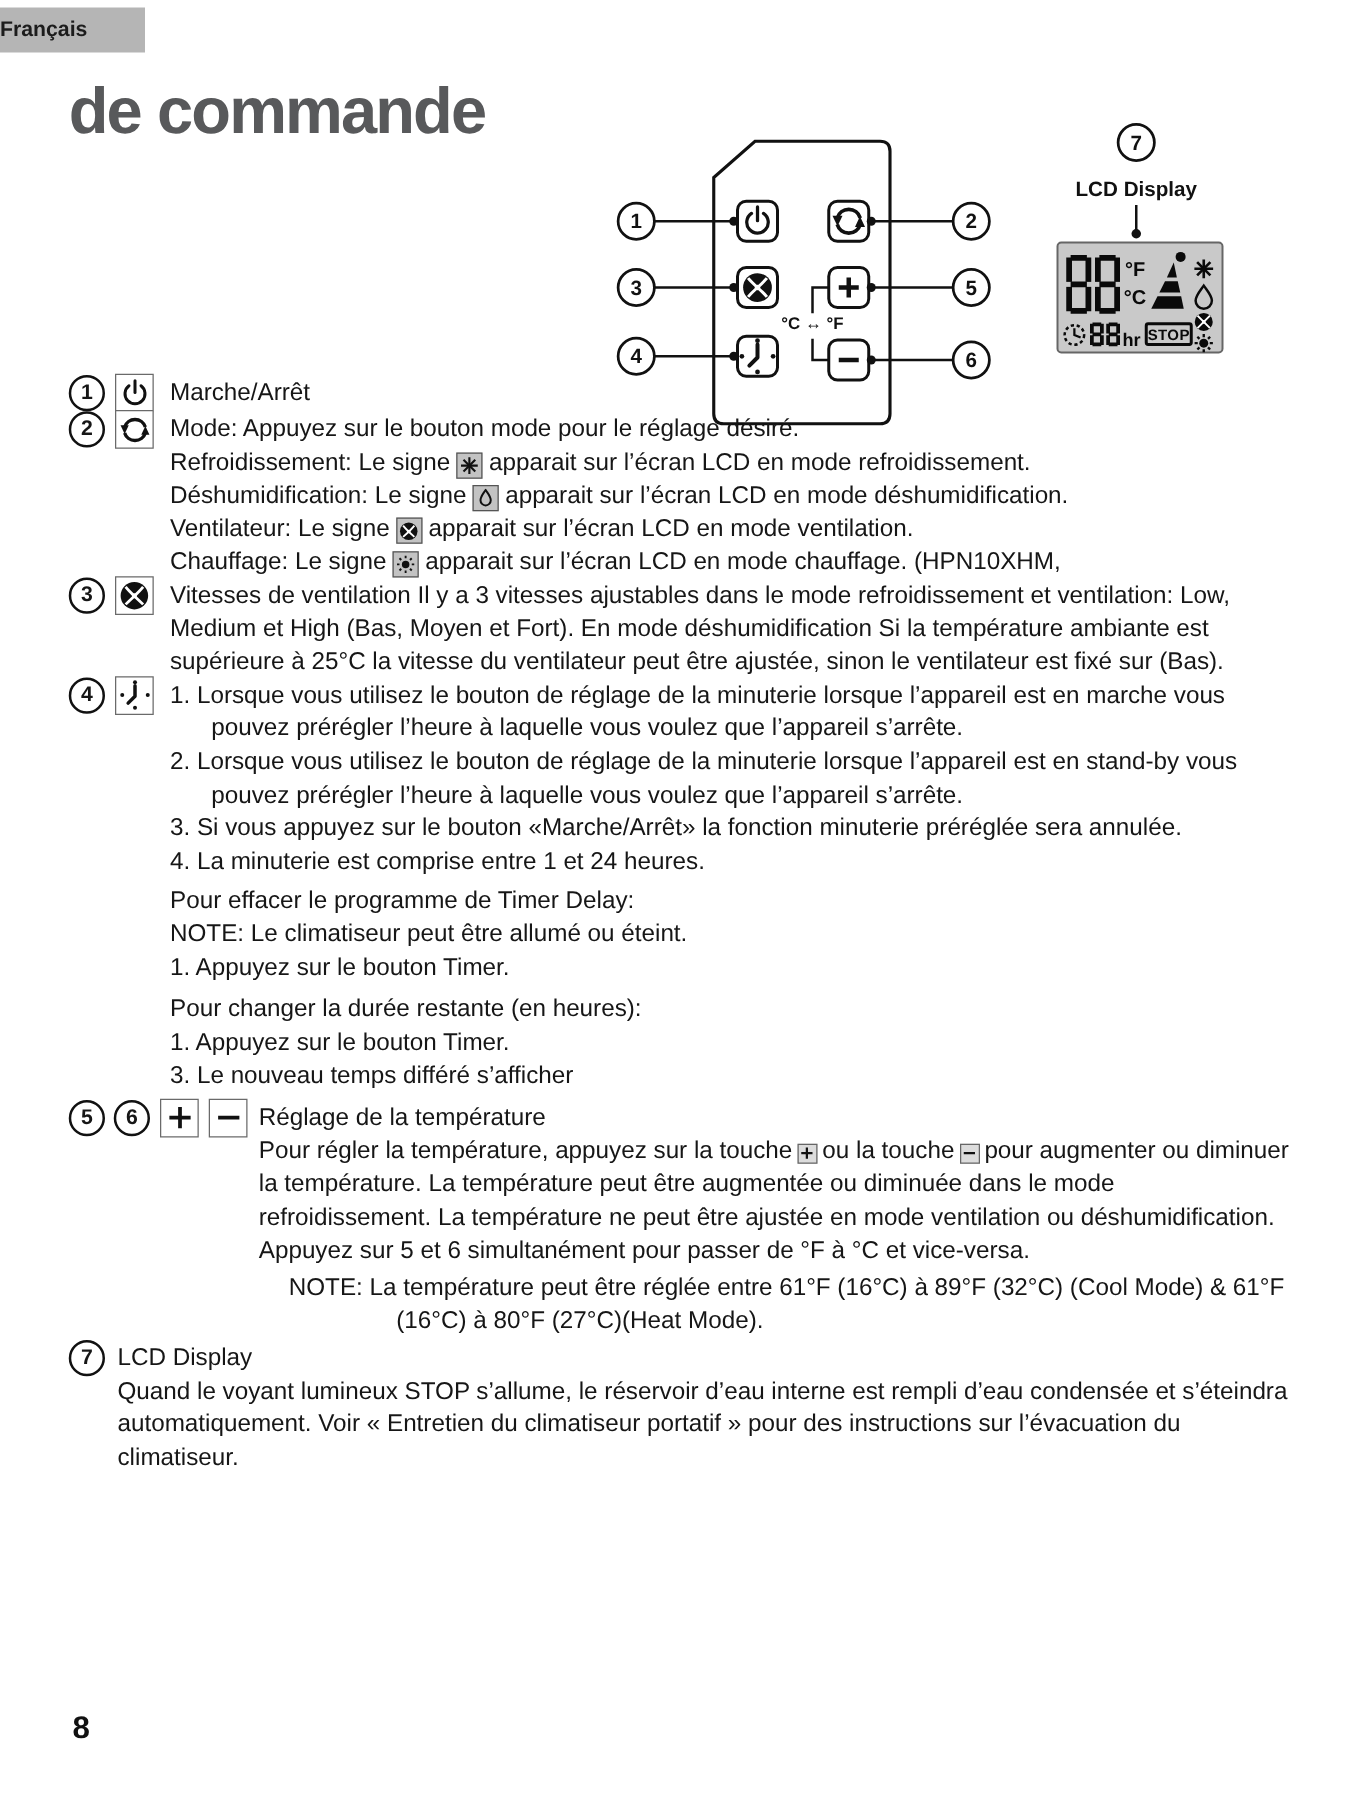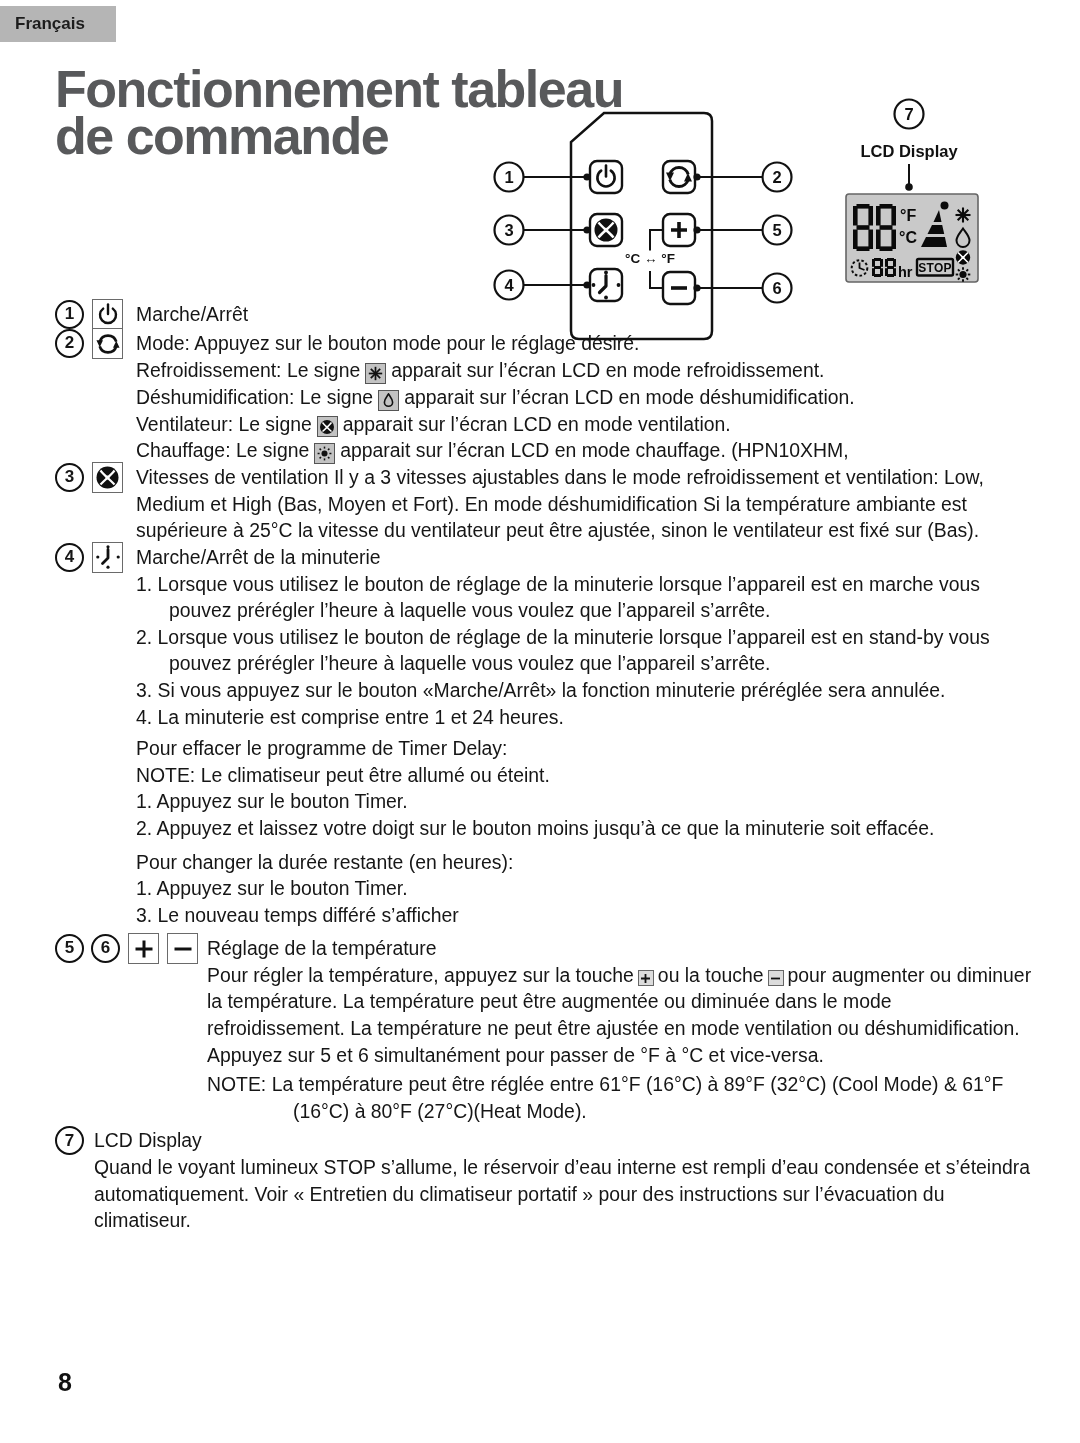--- a/index.html
+++ b/index.html
@@ -1,19 +1,19 @@
 <!DOCTYPE html>
 <html><head>
 <meta charset="utf-8">
 <style>
   html,body{margin:0;padding:0}
   body{width:1080px;height:1443px;background:#ffffff;position:relative;overflow:hidden;
        font-family:"Liberation Sans",sans-serif;color:#161616;}
   .lang-tab{position:absolute;left:0;top:6px;width:116px;height:36px;background:#b5b5b5;color:#1c1c1c;
-       font-weight:bold;font-size:17px;display:flex;align-items:center;justify-content:center;
+       font-weight:bold;font-size:17px;display:flex;align-items:center;justify-content:flex-start;
        padding-right:16px;box-sizing:border-box}
   .title{position:absolute;left:55px;top:66px;color:#58595b;font-weight:800;font-size:52px;
        line-height:47px;letter-spacing:-1.5px}
   svg.panel{position:absolute;left:480px;top:100px}
   svg.lcdsvg{position:absolute;left:840px;top:94px}
   .content{position:absolute;left:55px;top:301px;width:977px;font-size:19.4px;line-height:26.6px}
   .item{display:grid;grid-template-columns:34px 41px 1fr;column-gap:3px}
   .item.no-icon{grid-template-columns:36px 1fr}
   .item.dual{grid-template-columns:33px 34px 36px 37px 1fr;column-gap:3px}
   .numc{width:29px;height:29px;border:2.4px solid #111;border-radius:50%;display:flex;align-items:center;
@@ -22,33 +22,32 @@
        justify-content:center;margin-top:-2px;box-sizing:border-box}
   .b{font-weight:normal}
   .sign{display:inline-flex;width:21px;height:21px;background:#c3c3c3;border:1.2px solid #555;
        align-items:center;justify-content:center;vertical-align:-4px;margin:0 5px;box-sizing:border-box}
   .mini{display:inline-flex;width:16px;height:16px;background:#dcdcdc;border:1.2px solid #666;
        align-items:center;justify-content:center;vertical-align:-2px;margin:0 4px;box-sizing:border-box}
   .step{padding-left:33px;text-indent:-33px}
   .mt5{margin-top:5px}
   .mt7{margin-top:7px}
   .indent-model{padding-left:128px}
-  .note56{margin-left:0;padding-left:86px;text-indent:-86px;margin-top:3px}
+  .note56{margin-left:24px;padding-left:86px;text-indent:-86px;margin-top:3px}
   .pagenum{position:absolute;left:58px;top:1368px;font-size:25px;font-weight:bold;color:#111}
   svg text{font-family:"Liberation Sans",sans-serif}
 </style>
 </head>
 <body>
 
 <div class="lang-tab">
   <span>Français</span>
 </div>
 
 <div class="title">
-  <div>Fonctionnement tableau</div>
   <div>de commande</div>
 </div>
 
 <svg class="panel" width="330" height="255" viewBox="480 100 330 255">
   <path d="M 604 113 L 704 113 Q 712 113 712 121 L 712 331 Q 712 339 704 339 L 579 339 Q 571 339 571 331 L 571 142 Z" fill="#fff" stroke="#111" stroke-width="2.5"></path>
 
   <g>
     <rect x="590" y="161" width="32" height="32" rx="7" fill="#fff" stroke="#111" stroke-width="2.4"></rect>
     <g>
       <path d="M 601.2 170.7 A 8.6 8.6 0 1 0 610.8 170.7" fill="none" stroke="#111" stroke-width="2.6" stroke-linecap="round"></path>
@@ -298,29 +297,27 @@
     <div class="ibox">
       <svg width="26" height="26" viewBox="0 0 26 26">
         <circle cx="13" cy="2.8" r="1.6" fill="#111"></circle>
           <circle cx="23.2" cy="13" r="1.6" fill="#111"></circle>
         <circle cx="13" cy="23.2" r="1.6" fill="#111"></circle>
           <circle cx="2.8" cy="13" r="1.6" fill="#111"></circle>
         <path d="M13 5.5 L13 14 L7.5 19.5" fill="none" stroke="#111" stroke-width="2.8" stroke-linecap="round" stroke-linejoin="round"></path>
       </svg>
     </div>
     <div>
-      <div class="b">Marche/Arrêt de la minuterie</div>
       <div class="step">1. Lorsque vous utilisez le bouton de réglage de la minuterie lorsque l’appareil est en marche vous pouvez prérégler l’heure à laquelle vous voulez que l’appareil s’arrête.</div>
       <div class="step">2. Lorsque vous utilisez le bouton de réglage de la minuterie lorsque l’appareil est en stand-by vous pouvez prérégler l’heure à laquelle vous voulez que l’appareil s’arrête.</div>
       <div class="step">3. Si vous appuyez sur le bouton «Marche/Arrêt» la fonction minuterie préréglée sera annulée.</div>
       <div class="step">4. La minuterie est comprise entre 1 et 24 heures.</div>
       <div class="b mt5">Pour effacer le programme de Timer Delay:</div>
       <div><span class="b">NOTE:</span><span> Le climatiseur peut être allumé ou éteint.</span></div>
       <div class="step">1. Appuyez sur le bouton Timer.</div>
-      <div class="step">2. Appuyez et laissez votre doigt sur le bouton moins jusqu’à ce que la minuterie soit effacée.</div>
       <div class="b mt7">Pour changer la durée restante (en heures):</div>
       <div class="step">1. Appuyez sur le bouton Timer.</div>
       <div class="step">3. Le nouveau temps différé s’afficher</div>
     </div>
   </div>
 
   <div class="item dual mt7">
     <div class="numc">5</div>
     <div class="numc">6</div>
     <div class="ibox">

